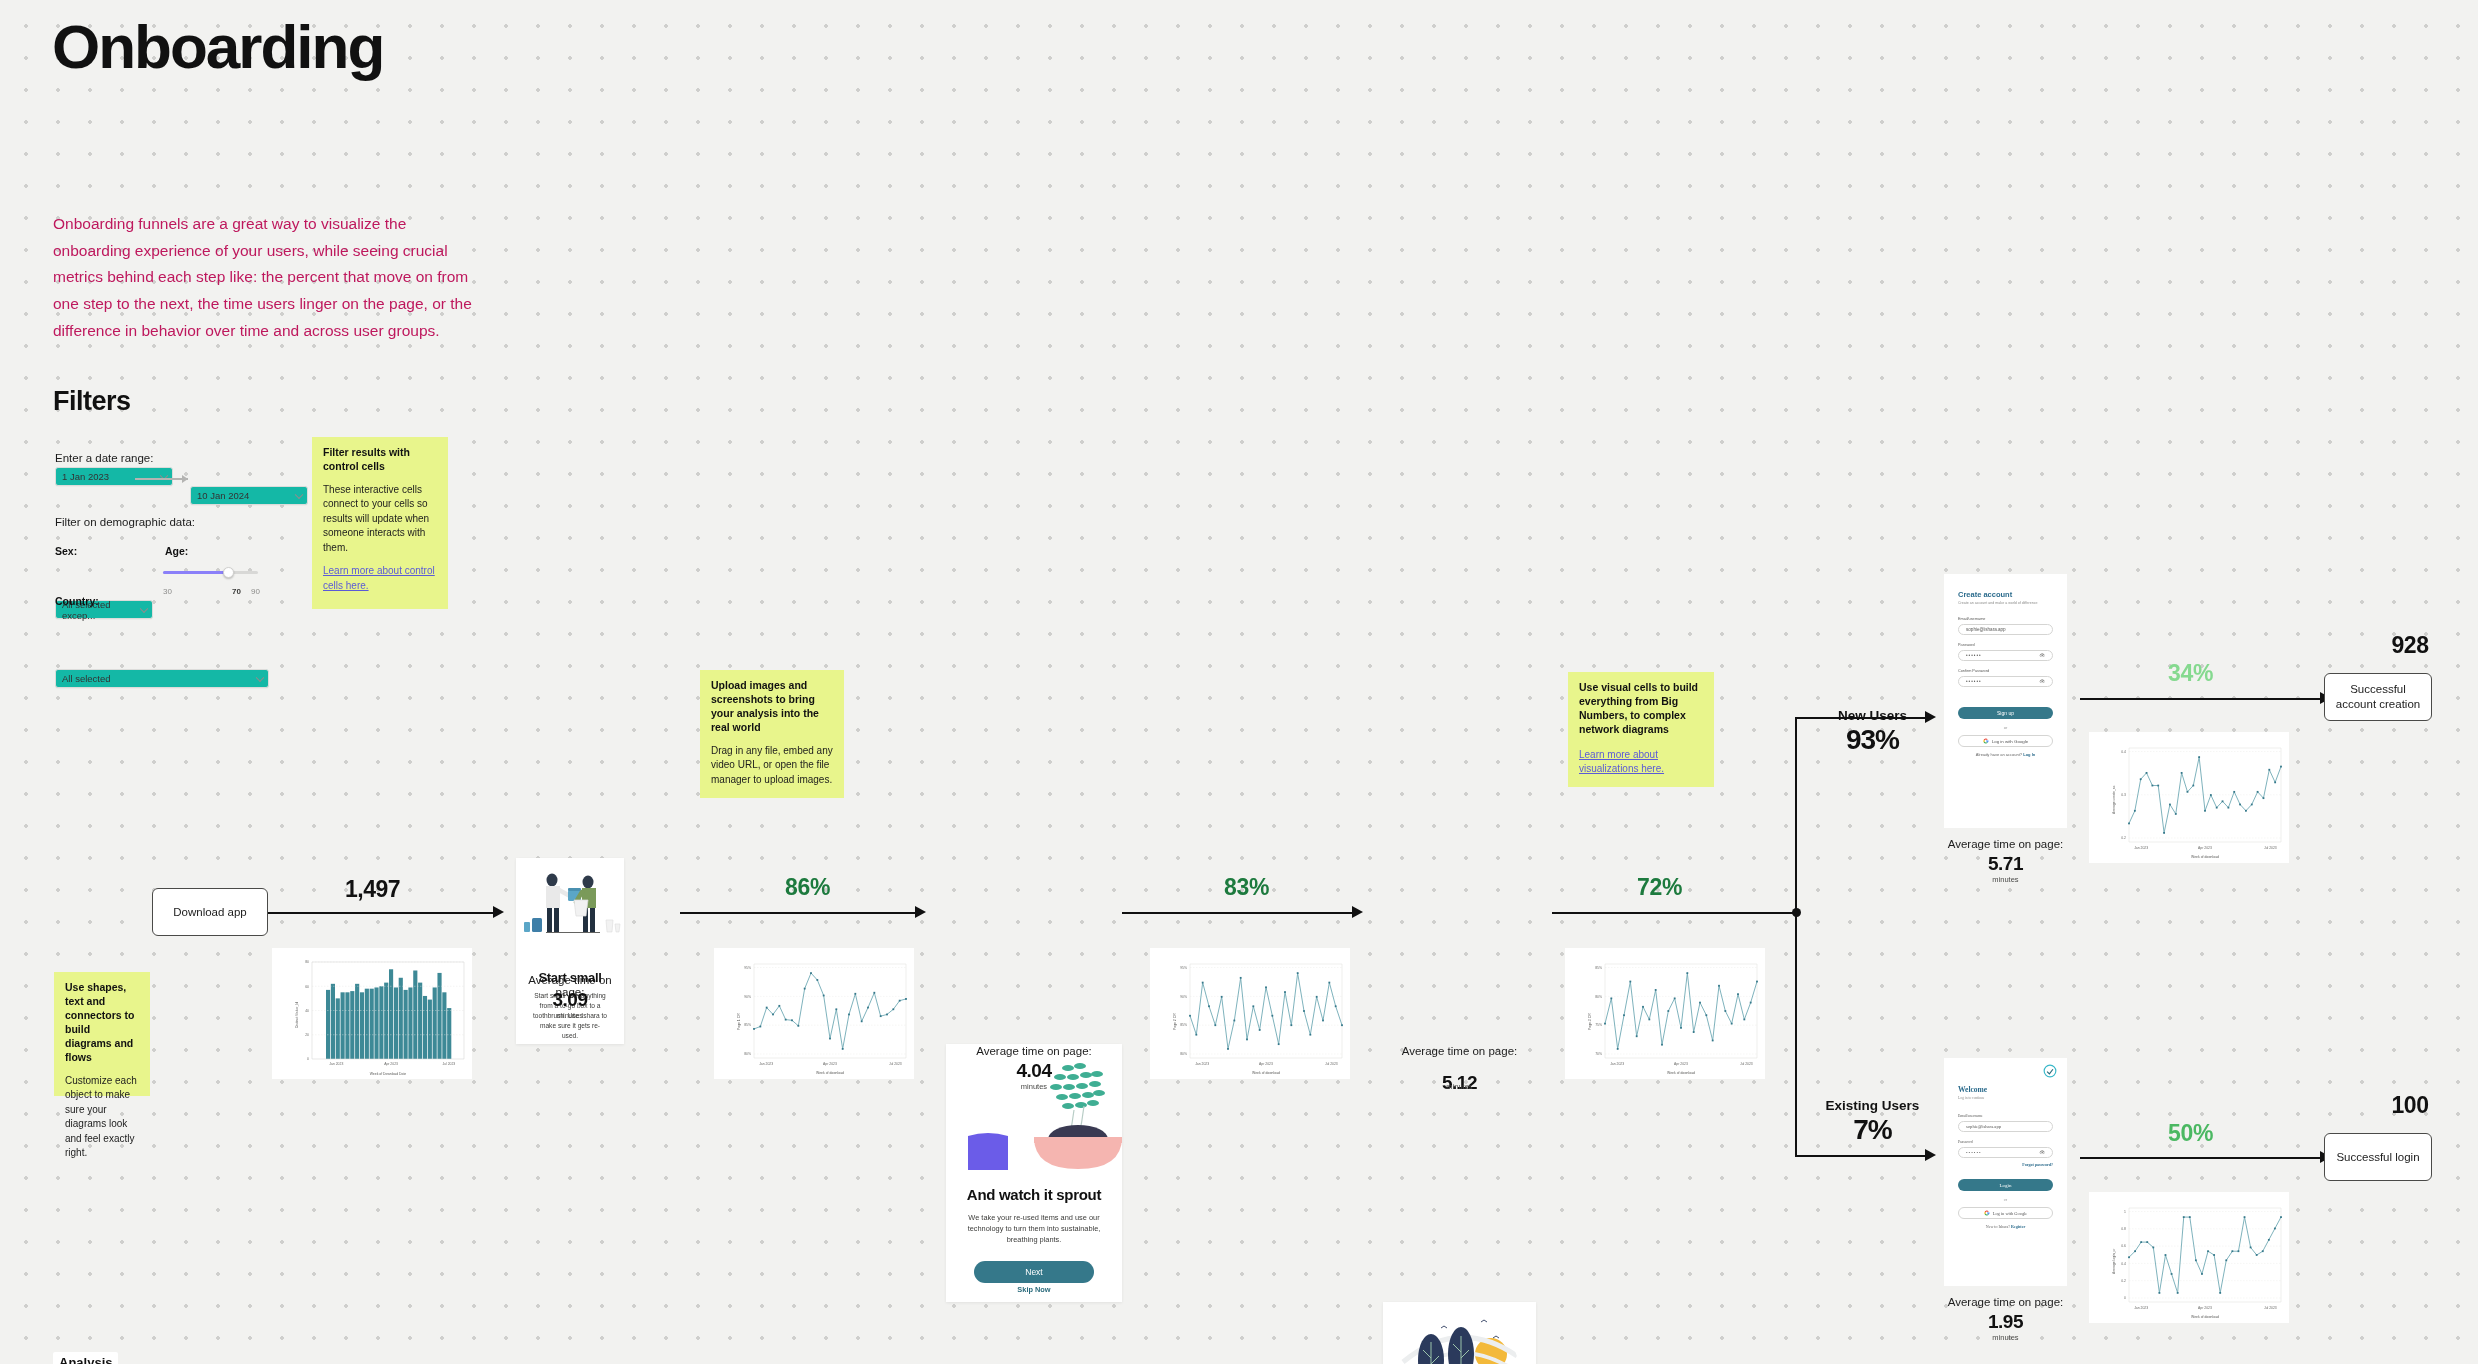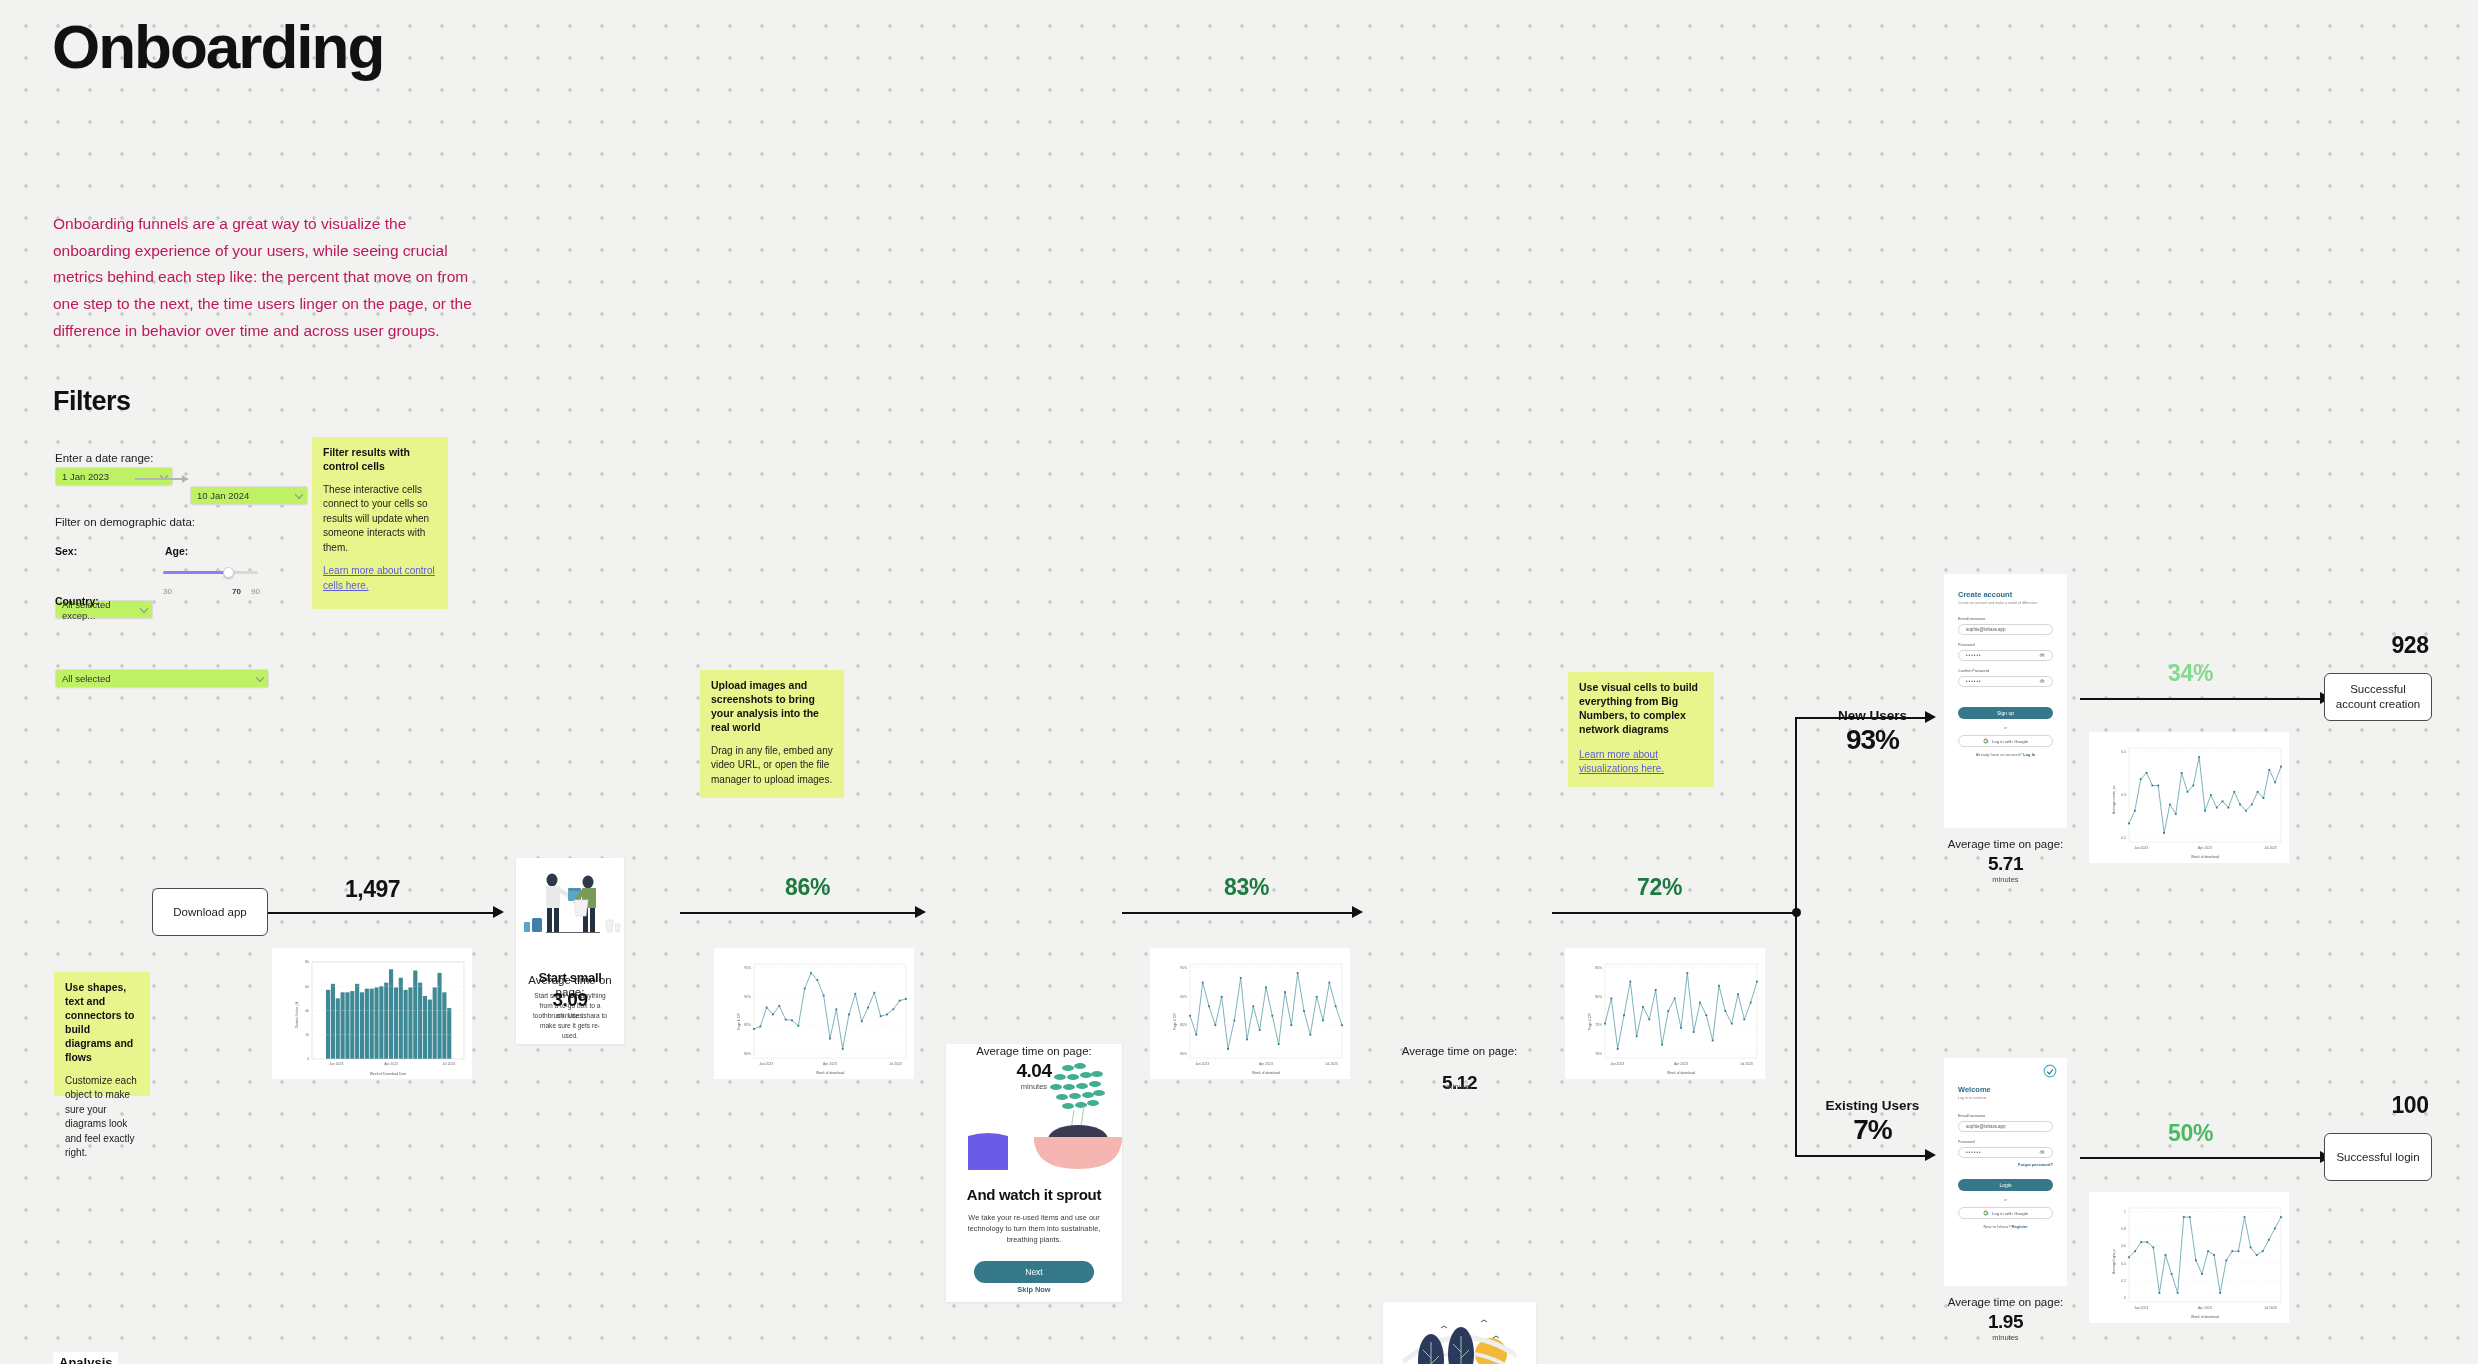--- a/index.html
+++ b/index.html
@@ -27,21 +27,21 @@
     font-size: 15.5px; line-height: 1.72; color: #be185d;
   }
   #filters-heading {
     left: 53px; top: 386px;
     font-size: 27px; font-weight: 700; letter-spacing: -0.5px;
   }
 
   
   .flabel { font-size: 11.5px; color: #1b1b1b; }
   .fsel {
-    background: #bef264; border: 1px solid #dcdcda; border-radius: 3px;
+    background: #14b8a6; border: 1px solid #dcdcda; border-radius: 3px;
     height: 19px; font-size: 9.5px; color: #333;
     display: flex; align-items: center; padding: 0 14px 0 6px;
     position: relative; box-shadow: 0 1px 1px rgba(0,0,0,.03);
   }
   .fsel .chev {
     position: absolute; right: 5px; top: 50%; width: 6px; height: 6px;
     border-right: 1.2px solid #8d8d8d; border-bottom: 1.2px solid #8d8d8d;
     transform: translateY(-70%) rotate(45deg);
   }
   .arrow-mid {
@@ -628,21 +628,21 @@
 
 <div class="acct" style="left:1944px; top:1058px; width:123px; height:228px;">
   <div style="display:flex; justify-content:flex-end; padding:6px 10px 0 0;">
     <span>
       <svg width="14" height="14" viewBox="0 0 24 24">
         <circle cx="12" cy="12" r="10" fill="none" stroke="#39b8c9" stroke-width="2"></circle>
         <path d="M7 13 l4 4 l6 -8" fill="none" stroke="#2a6b7c" stroke-width="2"></path>
       </svg>
     </span>
   </div>
-  <div style="padding:3px 14px 0 14px;">
+  <div style="padding:3px 14px 0 14px;font-family:Liberation Serif, serif;">
     <div class="acct-h">Welcome</div>
     <div class="acct-sub">Log in to continue</div>
     <div class="acct-lbl" style="margin-top:14px;">Email/username</div>
     <div class="acct-field" style="margin-top:3px;">
       <span>sophie@ishara.app</span>
     </div>
     <div class="acct-lbl" style="margin-top:8px;">Password</div>
     <div class="acct-field" style="margin-top:3px;">
       <span style="letter-spacing:1px;">••••••</span>
       <span>👁</span>

